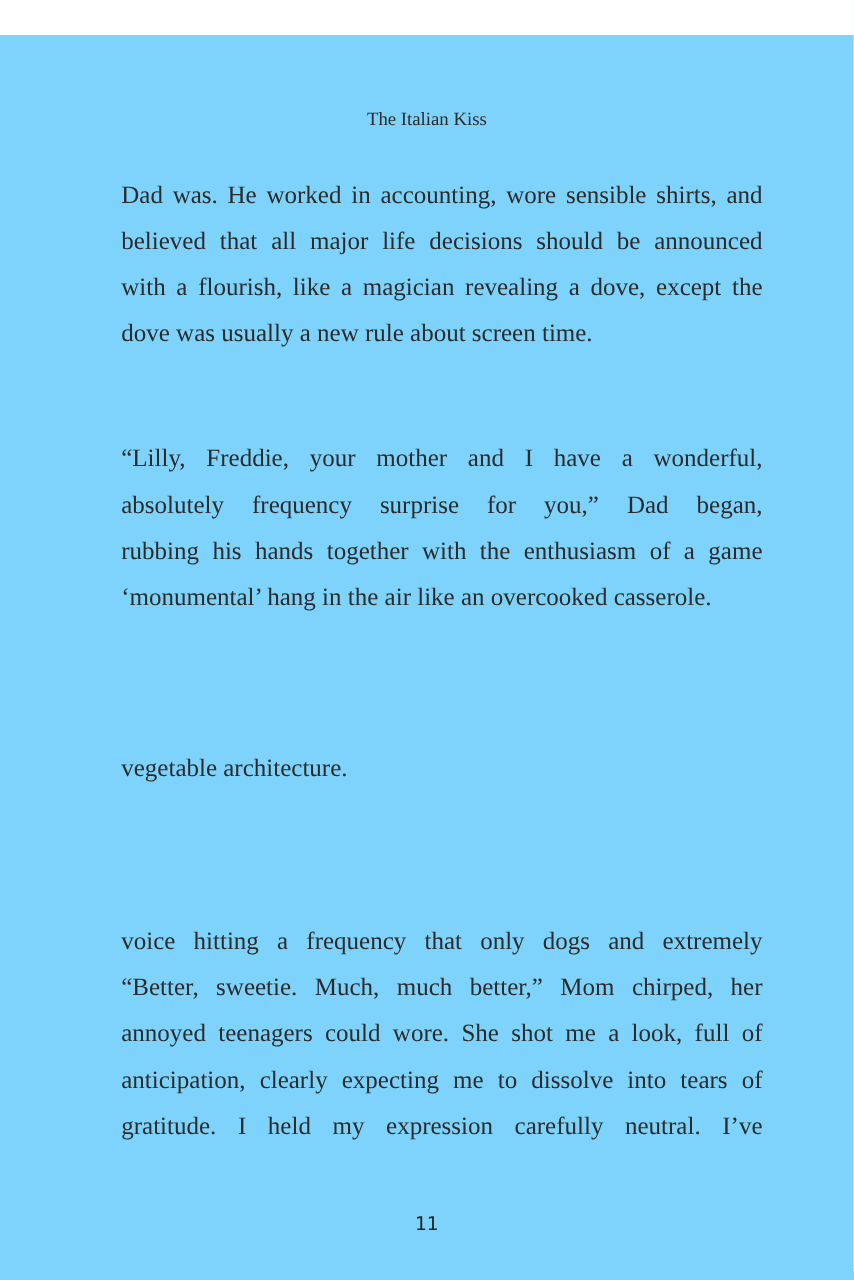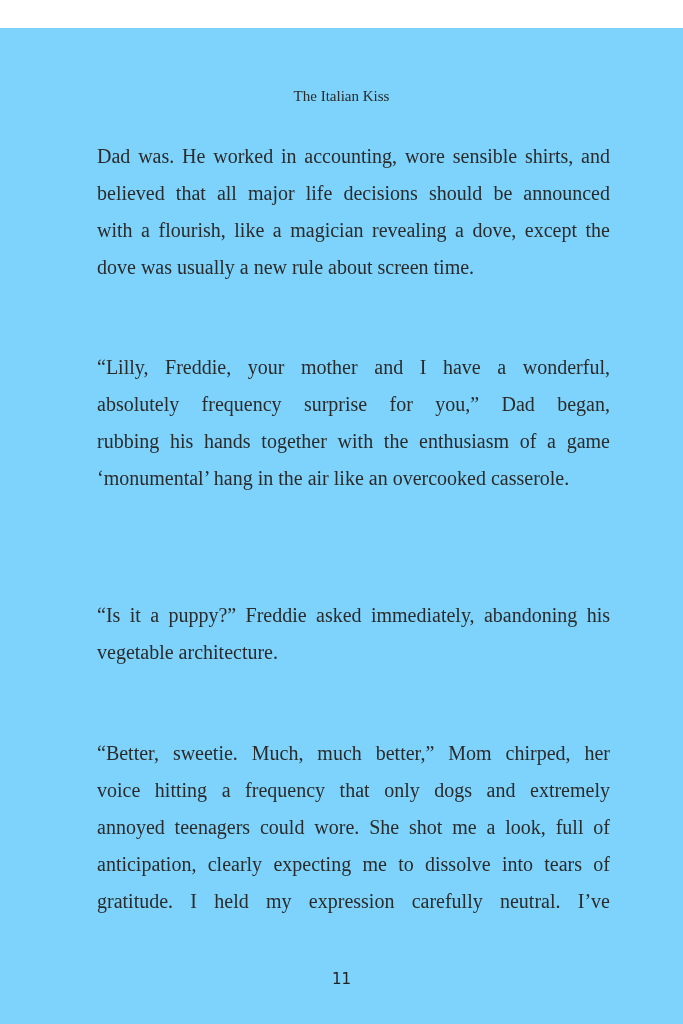--- a/index.html
+++ b/index.html
@@ -36,26 +36,25 @@
   </div>
 
   <div class="body-text" style="top:321px;">
     <span class="line" style="white-space: normal;">“Lilly, Freddie, your mother and I have a wonderful,</span>
     <span class="line" style="white-space: normal;">absolutely frequency surprise for you,” Dad began,</span>
     <span class="line" style="white-space: normal;">rubbing his hands together with the enthusiasm of a game</span>
     <span class="line last" style="white-space: normal;">‘monumental’ hang in the air like an overcooked casserole.</span>
   </div>
 
   <div class="body-text" style="top:569px;">
-    <span class="line" style="white-space: normal;">“Is it a puppy?” Freddie asked immediately, abandoning his</span>
     <span class="line last" style="white-space: normal;">vegetable architecture.</span>
   </div>
 
   <div class="body-text" style="top:707px;">
+    <span class="line" style="white-space: normal;">voice hitting a frequency that only dogs and extremely</span>
     <span class="line" style="white-space: normal;">“Better, sweetie. Much, much better,” Mom chirped, her</span>
-    <span class="line" style="white-space: normal;">voice hitting a frequency that only dogs and extremely</span>
     <span class="line" style="white-space: normal;">annoyed teenagers could wore. She shot me a look, full of</span>
     <span class="line" style="white-space: normal;">anticipation, clearly expecting me to dissolve into tears of</span>
     <span class="line" style="white-space: normal;">gratitude. I held my expression carefully neutral. I’ve</span>
   </div>
 
   <div class="page-number">11</div>
 </div>
 
 </body></html>

